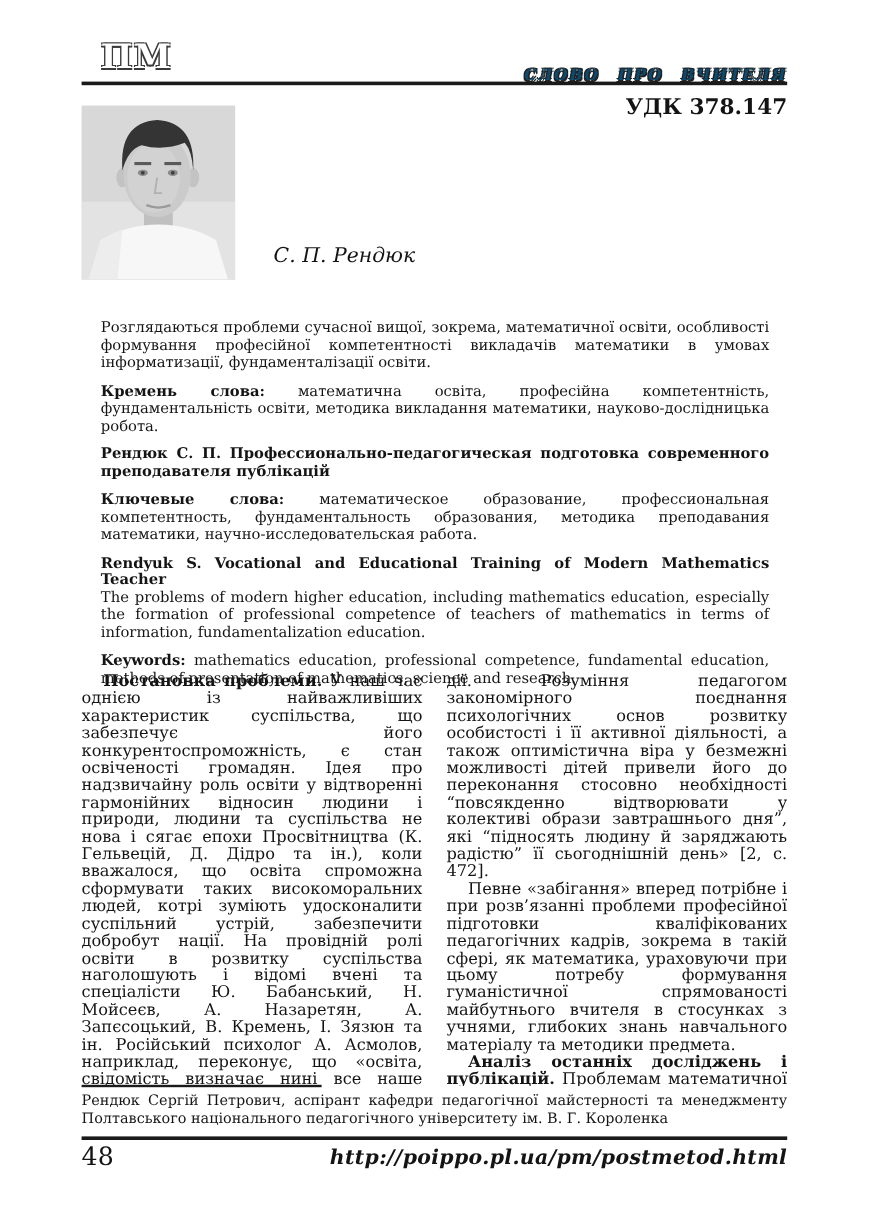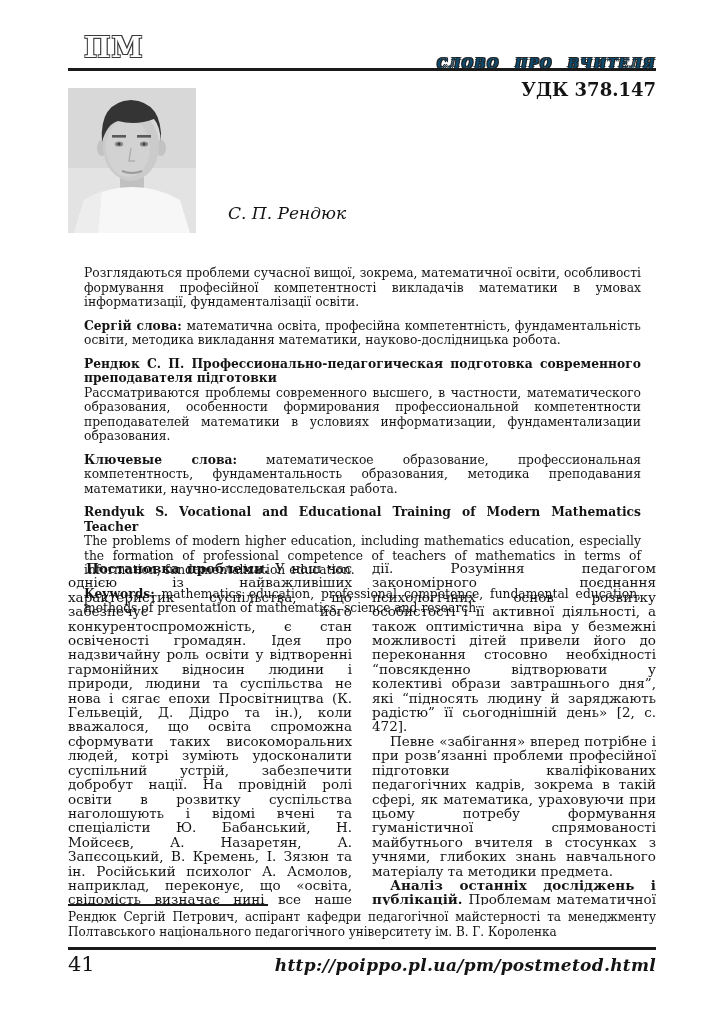--- a/index.html
+++ b/index.html
@@ -131,23 +131,22 @@
       <circle cx="76" cy="56" r="1.6" fill="#3d3d3d"></circle>
       <path d="M63,60 L61,73 L67,73" stroke="#b0b0b0" stroke-width="1.5" fill="none"></path>
       <path d="M54,83 Q64,87 74,83" stroke="#9a9a9a" stroke-width="2" fill="none"></path>
     </svg>
   </div>
 
   <div class="article-author">С. П. Рендюк</div>
 
   <div class="abstracts">
     <p>Розглядаються проблеми сучасної вищої, зокрема, математичної освіти, особливості формування професійної компетентності викладачів математики в умовах інформатизації, фундаменталізації освіти.</p>
-    <p><b>Сергій слова:</b><span> математична освіта, професійна компетентність, фундаментальність освіти, методика викладання математики, науково-дослідницька робота.</span></p>
-    <p><b>Рендюк С. П. Профессионально-педагогическая подготовка современного преподавателя підготовки</b></p>
-    <p style="margin-top:-9px;">Рассматриваются проблемы современного высшего, в частности, математического образования, особенности формирования профессиональной компетентности преподавателей математики в условиях информатизации, фундаментализации образования.</p>
+    <p><b>Кремень слова:</b><span> математична освіта, професійна компетентність, фундаментальність освіти, методика викладання математики, науково-дослідницька робота.</span></p>
+    <p><b>Рендюк С. П. Профессионально-педагогическая подготовка современного преподавателя публікацій</b></p>
     <p><b>Ключевые слова:</b><span> математическое образование, профессиональная компетентность, фундаментальность образования, методика преподавания математики, научно-исследовательская работа.</span></p>
     <p><b>Rendyuk S. Vocational and Educational Training of Modern Mathematics Teacher</b></p>
     <p style="margin-top:-9px;">The problems of modern higher education, including mathematics education, especially the formation of professional competence of teachers of mathematics in terms of information, fundamentalization education.</p>
     <p><b>Keywords:</b><span> mathematics education, professional competence, fundamental education, methods of presentation of mathematics, science and research.</span></p>
   </div>
 
   <div class="body-cols">
     <div class="col">
       <p class="indent"><b>Постановка проблеми.</b><span> У наш час однією із найважливіших характеристик суспільства, що забезпечує його конкурентоспроможність, є стан освіченості громадян. Ідея про надзвичайну роль освіти у відтворенні гармонійних відносин людини і природи, людини та суспільства не нова і сягає епохи Просвітництва (К. Гельвецій, Д. Дідро та ін.), коли вважалося, що освіта спроможна сформувати таких високоморальних людей, котрі зуміють удосконалити суспільний устрій, забезпечити добробут нації. На провідній ролі освіти в розвитку суспільства наголошують і відомі вчені та спеціалісти Ю. Бабанський, Н. Мойсеєв, А. Назаретян, А. Запєсоцький, В. Кремень, І. Зязюн та ін. Російський психолог А. Асмолов, наприклад, переконує, що «освіта, свідомість визначає нині все наше буття, кроїть наші душі» [1, с. 4]. Аналізуючи випереджальну роль освіти, цікаво звернутися до досвіду А. Макаренка і його принципу паралельної</span></p>
     </div>
@@ -155,16 +154,16 @@
       <p>дії. Розуміння педагогом закономірного поєднання психологічних основ розвитку особистості і її активної діяльності, а також оптимістична віра у безмежні можливості дітей привели його до переконання стосовно необхідності “повсякденно відтворювати у колективі образи завтрашнього дня”, які “підносять людину й заряджають радістю” її сьогоднішній день» [2, с. 472].</p>
       <p class="indent">Певне «забігання» вперед потрібне і при розв’язанні проблеми професійної підготовки кваліфікованих педагогічних кадрів, зокрема в такій сфері, як математика, ураховуючи при цьому потребу формування гуманістичної спрямованості майбутнього вчителя в стосунках з учнями, глибоких знань навчального матеріалу та методики предмета.</p>
       <p class="indent"><b>Аналіз останніх досліджень і публікацій.</b><span> Проблемам математичної освіти, професійної підготовки викладача математики, а також теоретичним та методичним аспектам навчання математики в сучас-</span></p>
     </div>
   </div>
 
   <div class="footnote-rule"></div>
   <div class="footnote">Рендюк Сергій Петрович, аспірант кафедри педагогічної майстерності та менеджменту Полтавського національного педагогічного університету ім. В. Г.  Короленка</div>
 
   <div class="footer-rule"></div>
-  <div class="page-number">41</div>
+  <div class="page-number">48</div>
   <div class="footer-url">http://poippo.pl.ua/pm/postmetod.html</div>
 
 </div>
 
 </body></html>

